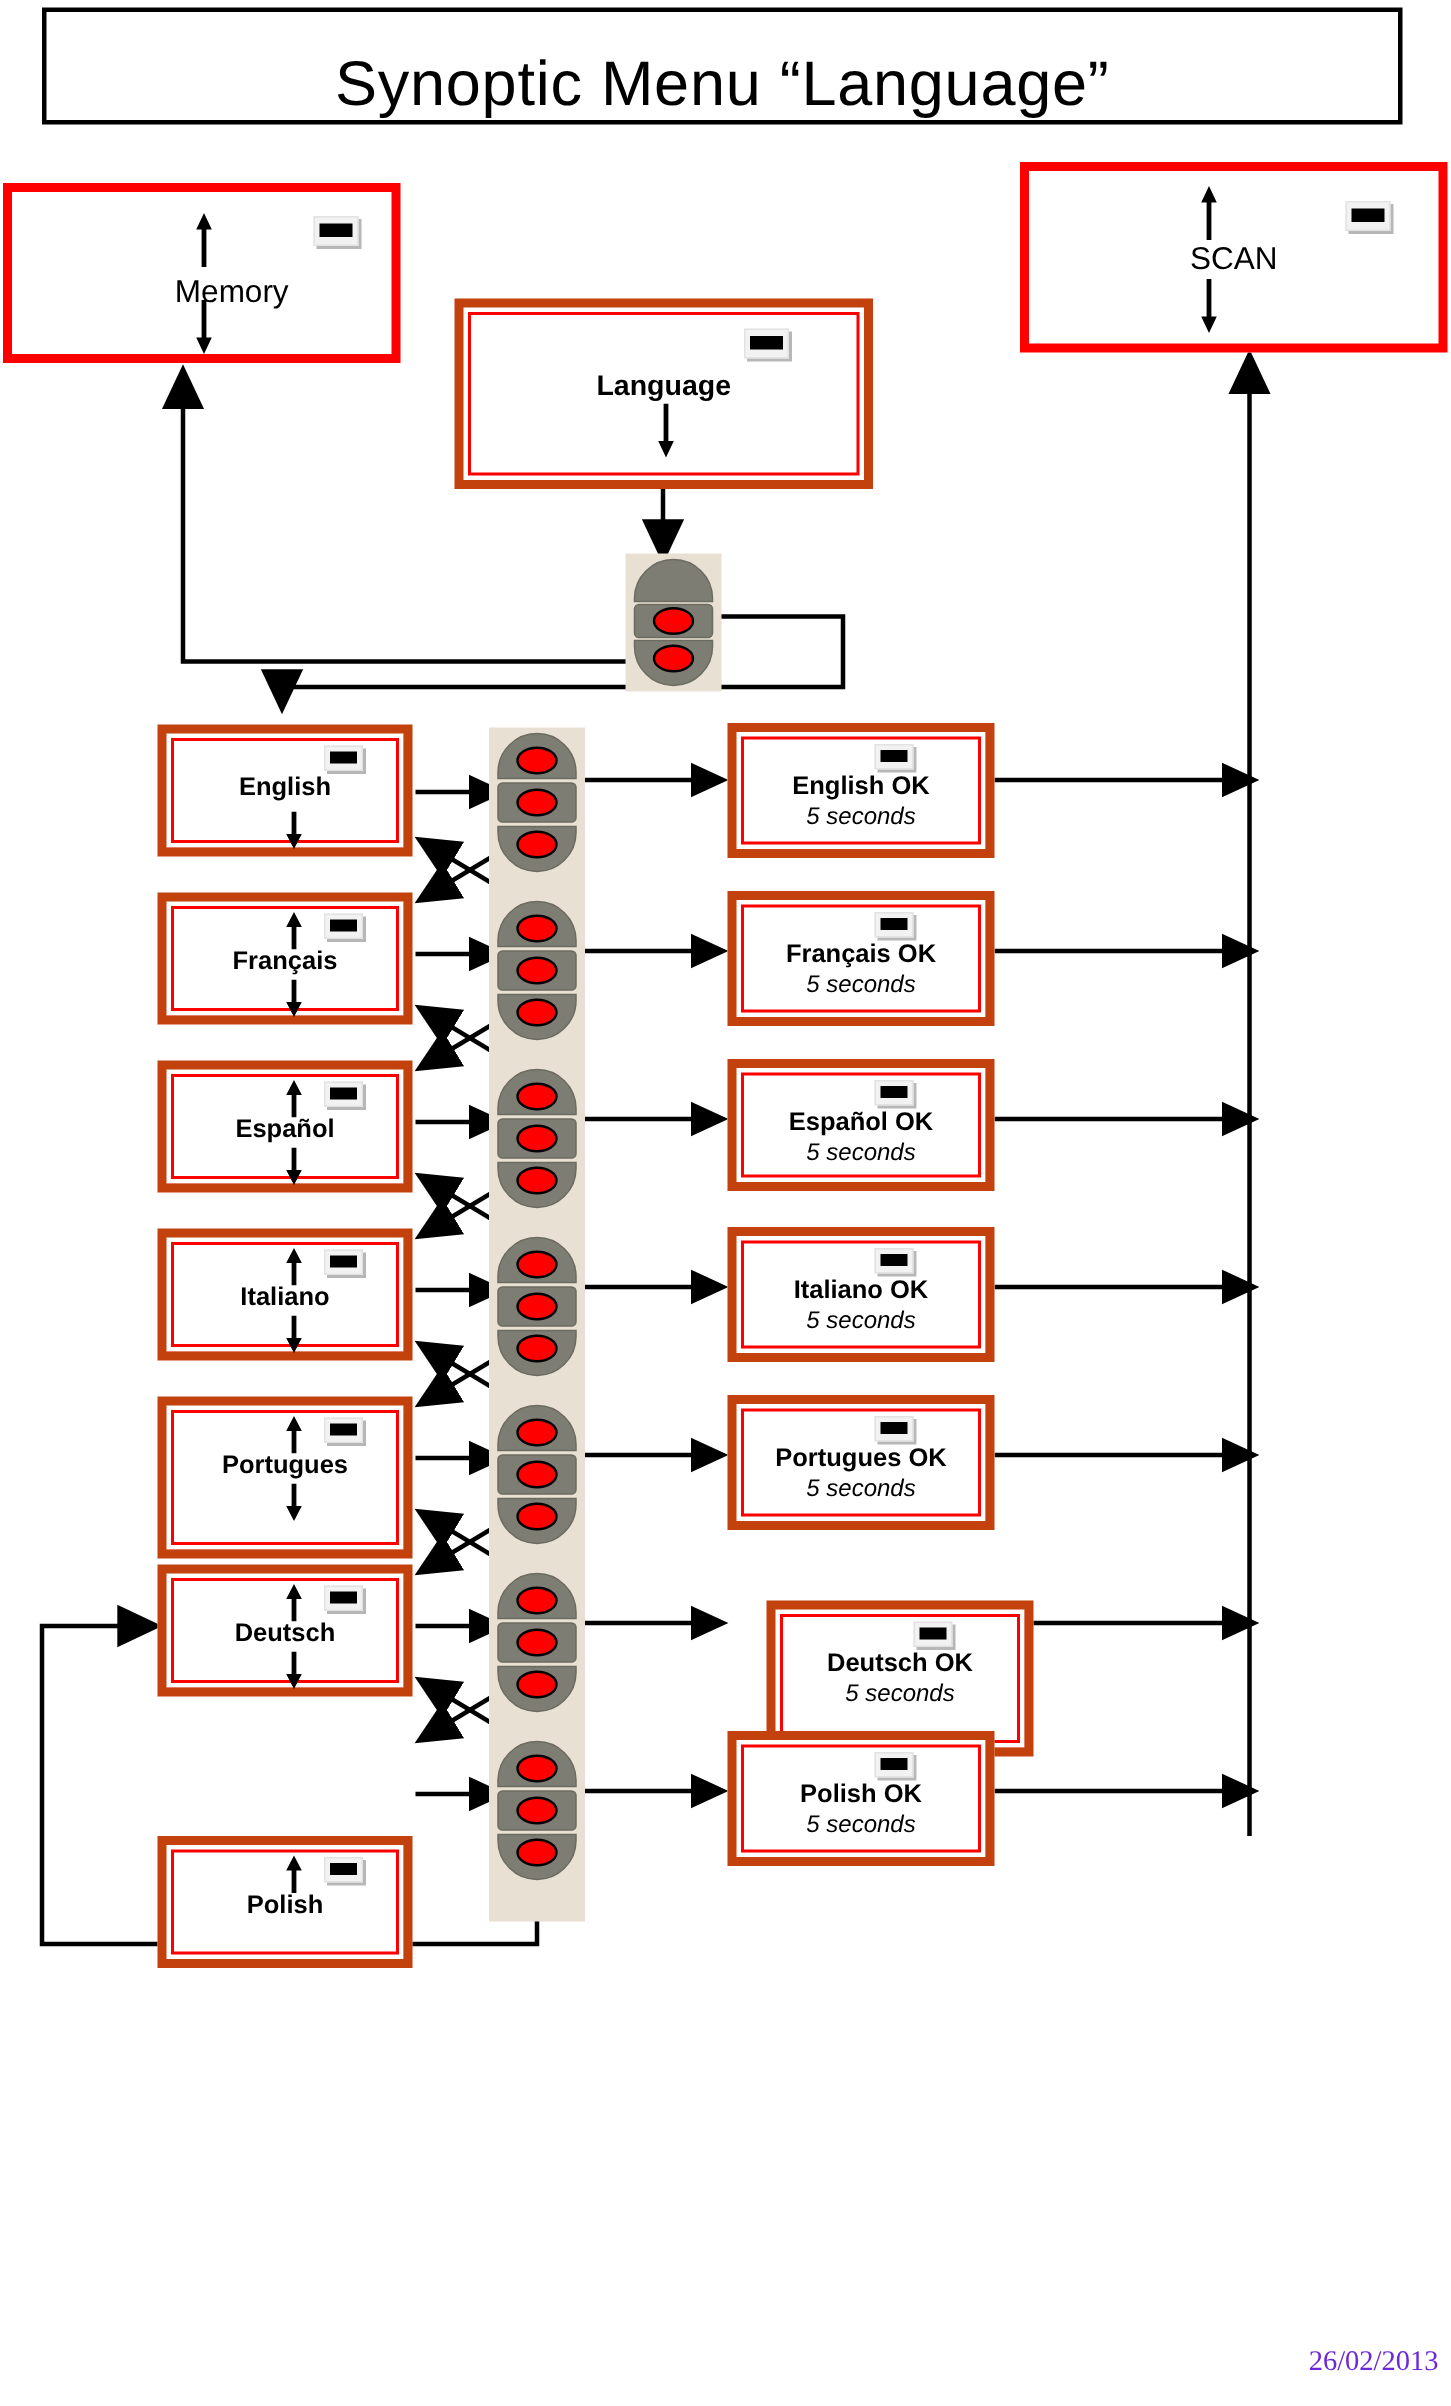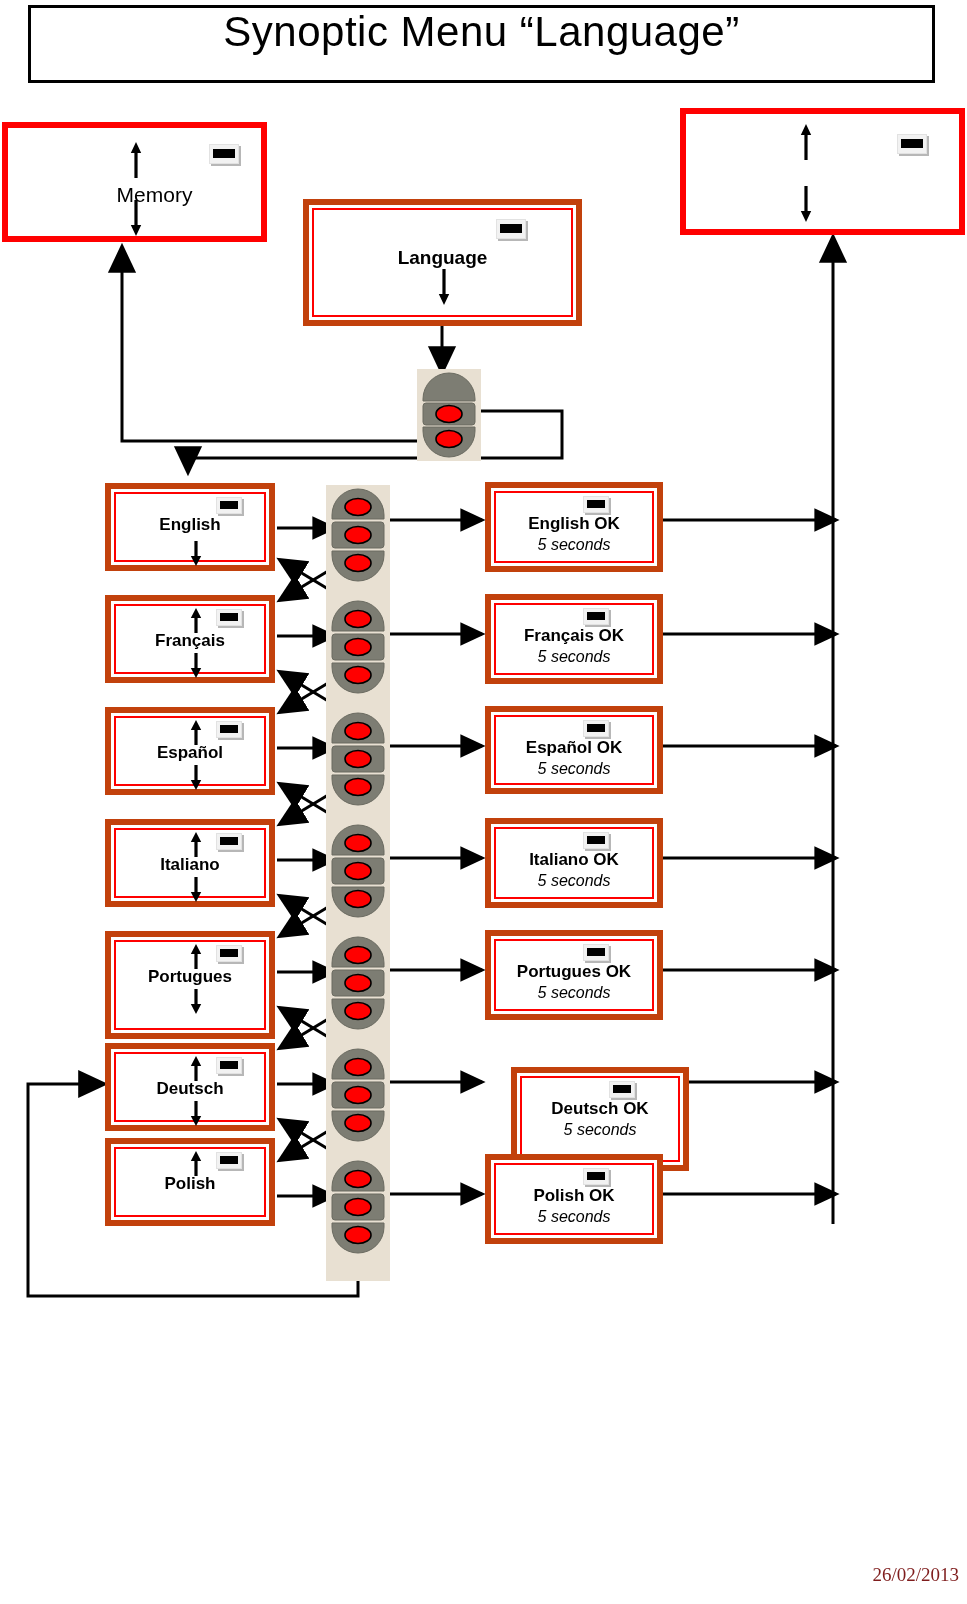--- a/index.html
+++ b/index.html
@@ -9,21 +9,21 @@
     font-family:"Liberation Sans", sans-serif;
     position:relative;
     overflow:hidden;
   }
   .stage{position:absolute;left:0;top:0;width:967px;height:1604px;}
 
   
   #title-box{
     position:absolute;left:28px;top:5px;width:901px;height:72px;
     border:3px solid #000;background:#fff;
-    display:flex;align-items:flex-start;justify-content:center;
+    display:flex;align-items:flex-end;justify-content:center;
   }
   #title-text{
     font-size:42px;color:#000;font-family:"Liberation Sans", sans-serif;
     letter-spacing:.5px;white-space:nowrap;
   }
 
   
   .panel{position:absolute;background:#ffffff;box-sizing:border-box;}
   .panel.single{border:6px solid #ff0000;}
   .panel.double{
@@ -64,21 +64,21 @@
   
   .btnwidget{position:absolute;background:#e8e0d2;}
   .btnwidget svg{display:block;}
 
   
   #wires{position:absolute;left:0;top:0;width:967px;height:1604px;pointer-events:none;}
 
   
   #date-stamp{
     position:absolute;right:8px;top:1564px;
-    font-family:"Liberation Serif", serif;font-size:19px;color:#7f1d1d;text-align:right;
+    font-family:"Liberation Serif", serif;font-size:19px;color:#6d28d9;text-align:right;
   }
 </style>
 </head>
 <body>
 
 <div class="stage">
 
   <div id="title-box">
     <div id="title-text">Synoptic Menu “Language”</div>
   </div>
@@ -157,20 +157,21 @@
     </div>
   </div>
 
   <div class="panel single" id="scan-panel" style="left:680px;top:108px;width:285px;height:127px;">
     <div class="lcd" style="right:32px;top:20px;"></div>
     <div class="varrow" style="left:113px;top:8px;">
       <svg width="14" height="38" viewBox="0 0 14 38">
           <path d="M7 2 L12.2 13 L8.6 13 L8.6 38 L5.4 38 L5.4 13 L1.8 13 Z" fill="#000"></path>
         </svg>
     </div>
+    <div class="ptxt plainlabel" style="top:47px;">SCAN</div>
     <div class="varrow" style="left:113px;top:72px;">
       <svg width="14" height="38" viewBox="0 0 14 38">
           <path d="M7 36 L12.2 25 L8.6 25 L8.6 0 L5.4 0 L5.4 25 L1.8 25 Z" fill="#000"></path>
         </svg>
     </div>
   </div>
 
   <div class="panel double" id="language-panel" style="left:303px;top:199px;width:279px;height:127px;">
     <div class="lcd" style="right:50px;top:14px;"></div>
     <div class="ptxt boldlabel big" style="top:42px;">Language</div>
@@ -354,21 +355,21 @@
           <ellipse cx="32" cy="22" rx="13" ry="8.5" fill="#ff0000" stroke="#000" stroke-width="1.6"></ellipse>
           <ellipse cx="32" cy="50" rx="13" ry="8.5" fill="#ff0000" stroke="#000" stroke-width="1.6"></ellipse>
           <ellipse cx="32" cy="78" rx="13" ry="8.5" fill="#ff0000" stroke="#000" stroke-width="1.6"></ellipse>
         </svg>
       </div>
       <div class="panel double" style="left:485px;top:1067px;width:178px;height:104px;margin-left:26px;">
         <div class="lcd sm" style="right:48px;top:8px;"></div>
         <div class="ptxt boldlabel" style="top:26px;">Deutsch OK</div>
         <div class="ptxt redsec" style="top:48px;">5  seconds</div>
       </div>
-      <div class="panel double" style="left:105px;top:1138px;width:170px;height:88px;">
+      <div class="panel double" style="left:105px;top:1224px;width:170px;height:88px;">
         <div class="varrow" style="left:78px;top:6px;">
           <svg width="14" height="26" viewBox="0 0 14 26">
             <path d="M7 1 L12.2 11 L8.6 11 L8.6 26 L5.4 26 L5.4 11 L1.8 11 Z" fill="#000"></path>
           </svg>
         </div>
         <div class="lcd sm" style="right:27px;top:8px;"></div>
         <div class="ptxt boldlabel" style="top:30px;">Polish</div>
       </div>
       <div class="btnwidget" style="left:326px;top:1157px;width:64px;height:124px;">
         <svg width="64" height="124" viewBox="0 0 64 124">

